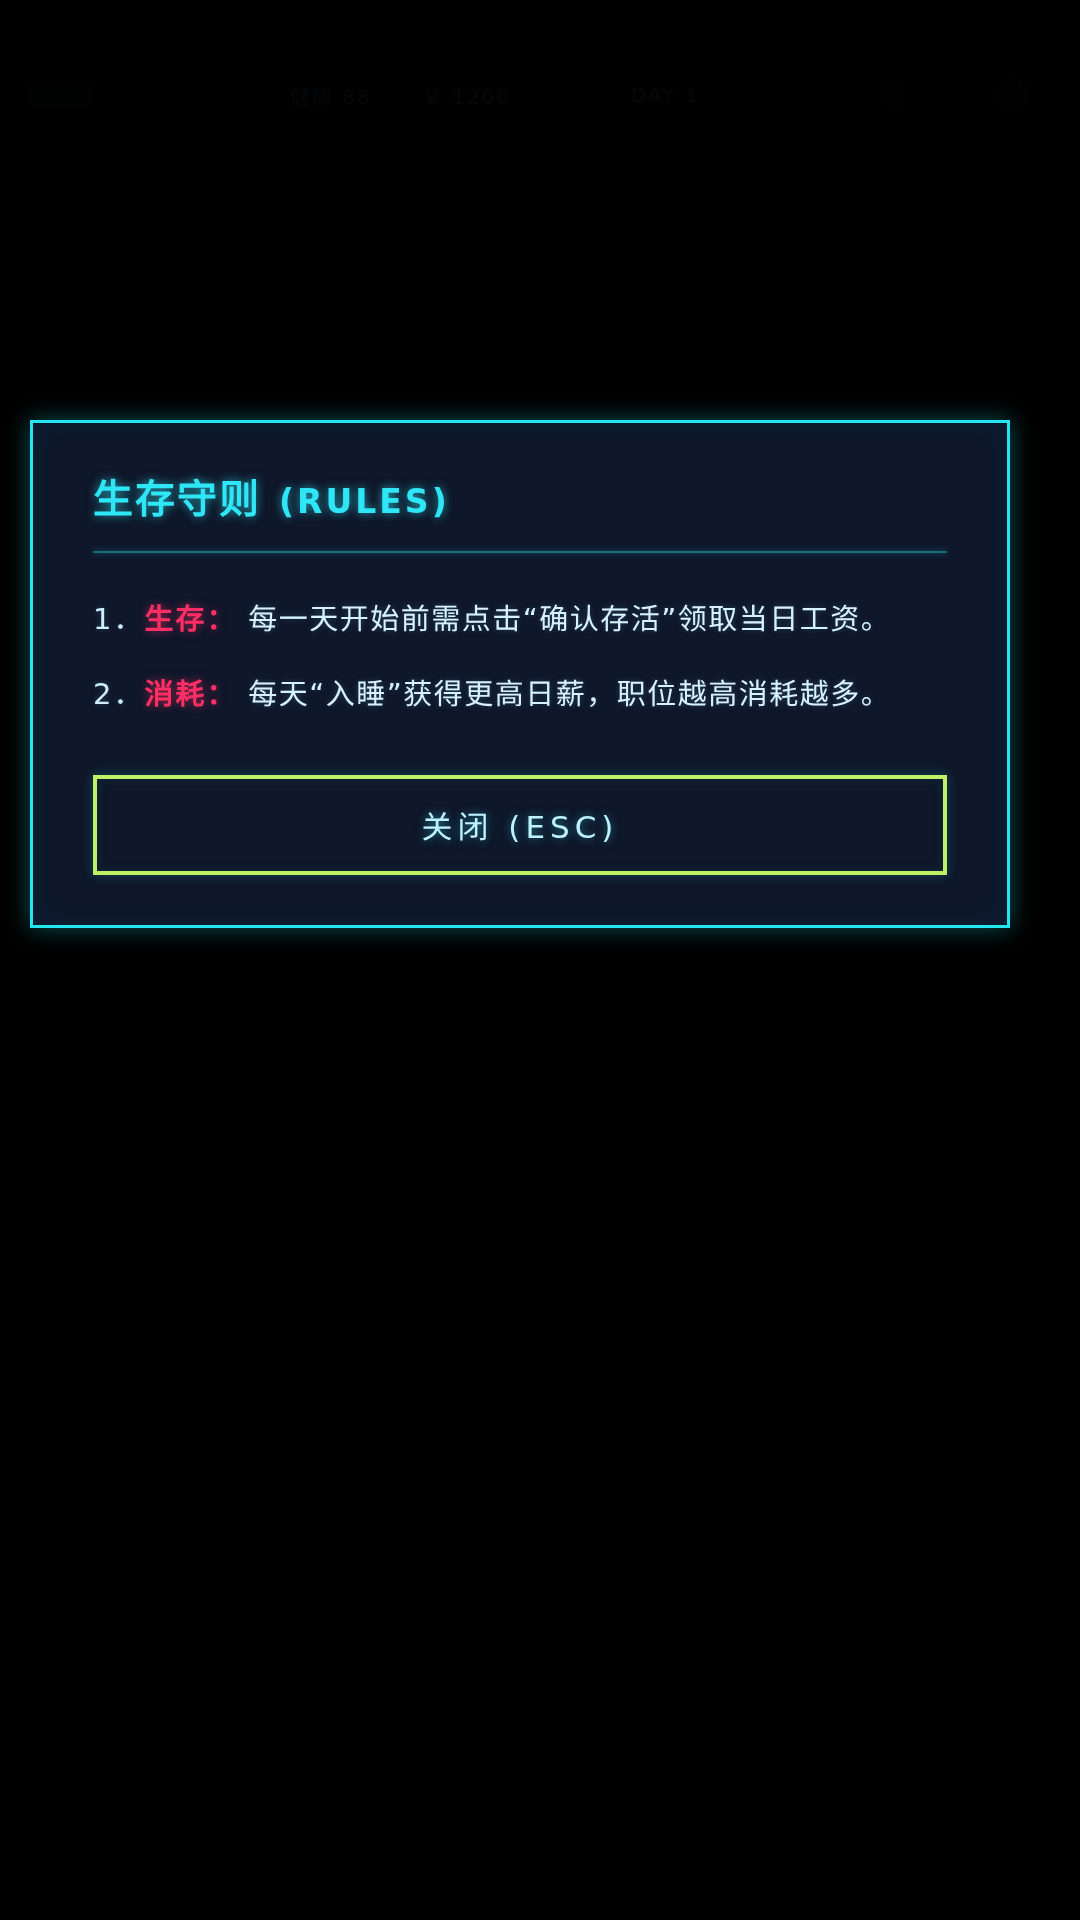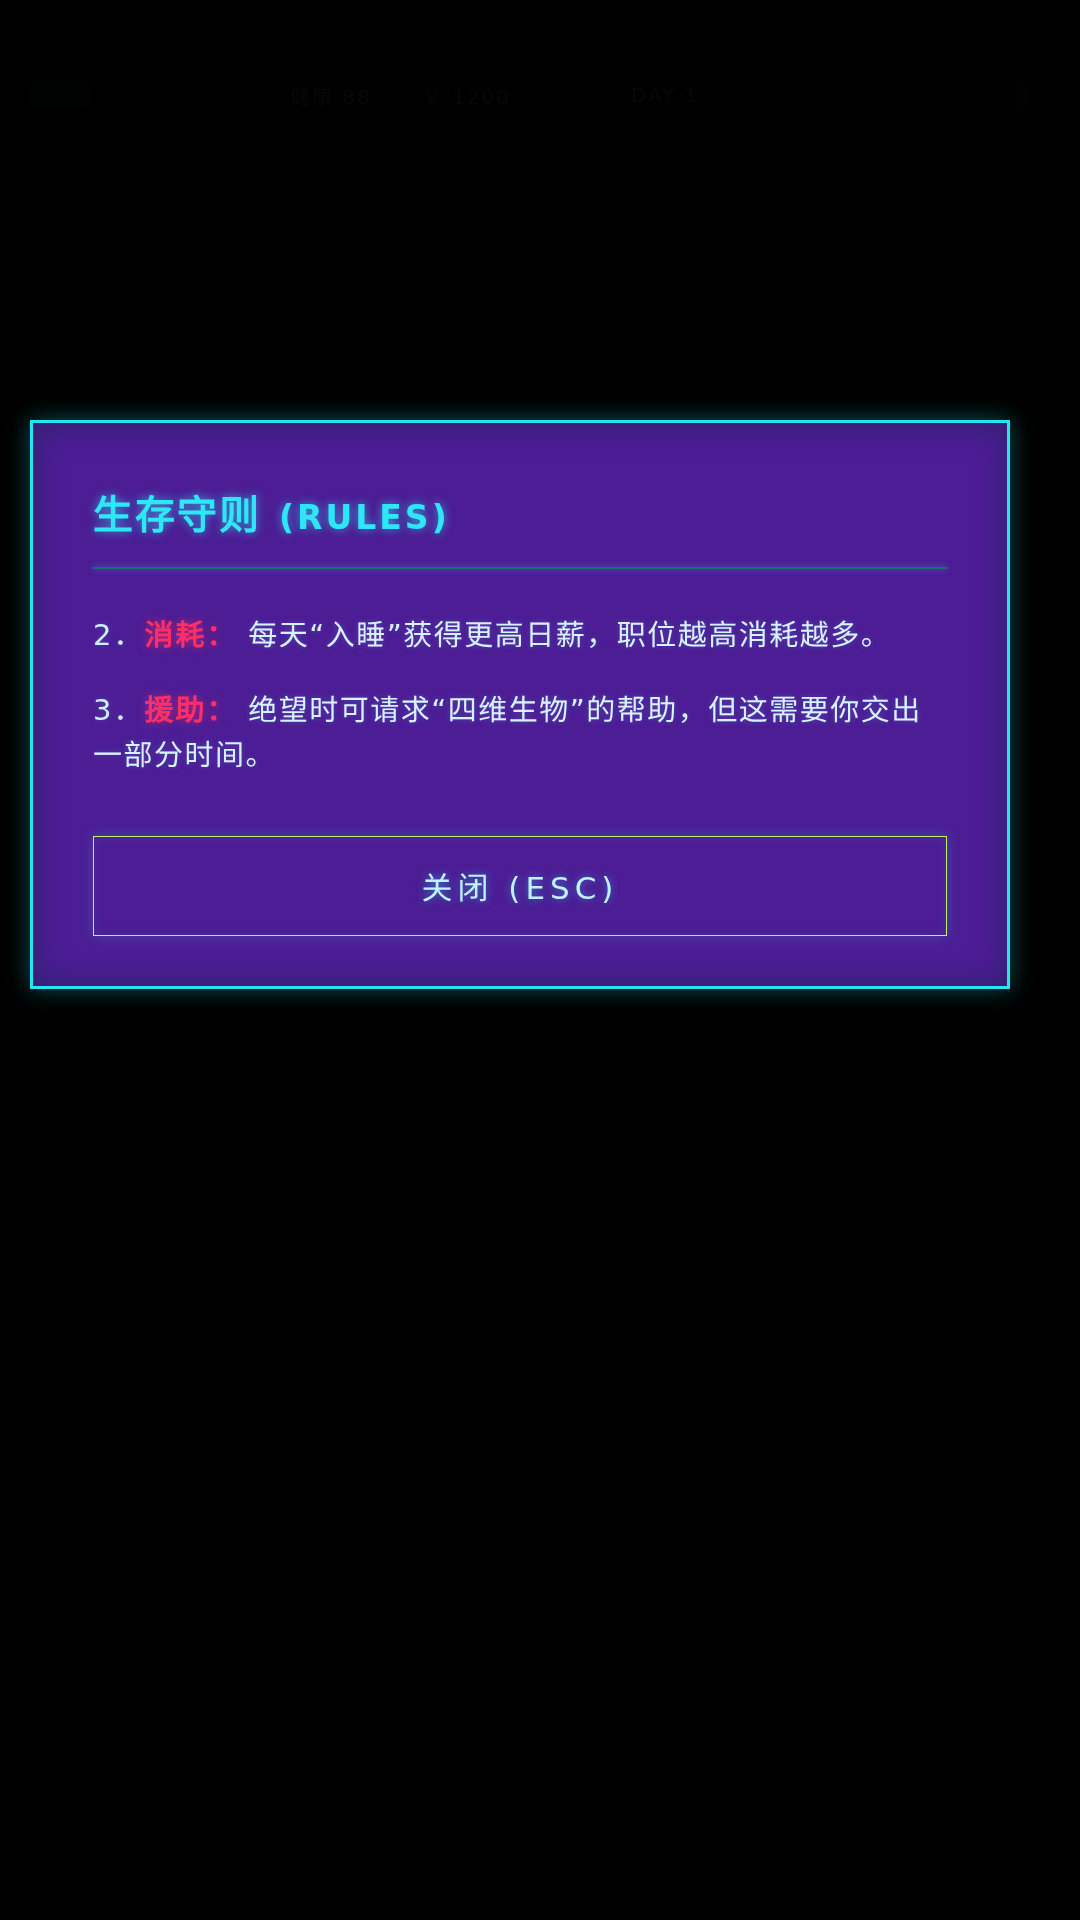--- a/index.html
+++ b/index.html
@@ -47,23 +47,23 @@
   }
 
   
   #rules-modal {
     position: absolute;
     left: 30px;
     top: 420px;
     width: 980px;
     box-sizing: border-box;
     border: 3px solid #24e6f0;
-    background: #4c1d95;
+    background: #0f172a;
     box-shadow: 0 0 22px rgba(36,230,240,0.35), inset 0 0 30px rgba(10,40,60,0.5);
-    padding: 60px 60px 50px 60px;
+    padding: 44px 60px 50px 60px;
   }
 
   #modal-title {
     color: #2ee6f6;
     font-size: 40px;
     font-weight: bold;
     letter-spacing: 2px;
     text-shadow: 0 0 10px rgba(46,230,246,0.65);
     margin: 0 0 6px 0;
     white-space: nowrap;
@@ -101,21 +101,21 @@
   }
   .rule-text {
     color: #d7f2ff;
   }
 
   #close-button {
     margin-top: 28px;
     width: 100%;
     box-sizing: border-box;
     height: 100px;
-    border: 1px solid #bef264;
+    border: 4px solid #bef264;
     background: transparent;
     color: #bff2ff;
     font-family: "DejaVu Sans", "Liberation Sans", sans-serif;
     font-size: 31px;
     letter-spacing: 5px;
     text-shadow: 0 0 8px rgba(46,230,246,0.5);
     box-shadow: 0 0 12px rgba(46,230,246,0.22), inset 0 0 12px rgba(46,230,246,0.08);
     cursor: pointer;
   }
 </style>
@@ -134,27 +134,27 @@
 <div id="scrim"></div>
 
 <div id="rules-modal">
 
   <div id="modal-title">
     <span>生存守则</span><span class="rules-en">(RULES)</span>
   </div>
 
   <div id="title-rule"></div>
 
+  <div class="rule-row">
+    <span class="rule-num">1．</span><span class="rule-key">生存：</span>&nbsp;<span class="rule-text">每一天开始前需点击“确认存活”领取当日工资。</span>
+  </div>
 
   <div class="rule-row">
     <span class="rule-num">2．</span><span class="rule-key">消耗：</span>&nbsp;<span class="rule-text">每天“入睡”获得更高日薪，职位越高消耗越多。</span>
   </div>
 
-  <div class="rule-row">
-    <span class="rule-num">3．</span><span class="rule-key">援助：</span>&nbsp;<span class="rule-text">绝望时可请求“四维生物”的帮助，但这需要你交出一部分时间。</span>
-  </div>
 
 
 
 
 
   <button id="close-button">关闭  (ESC)</button>
 </div>
 
 </body></html>

